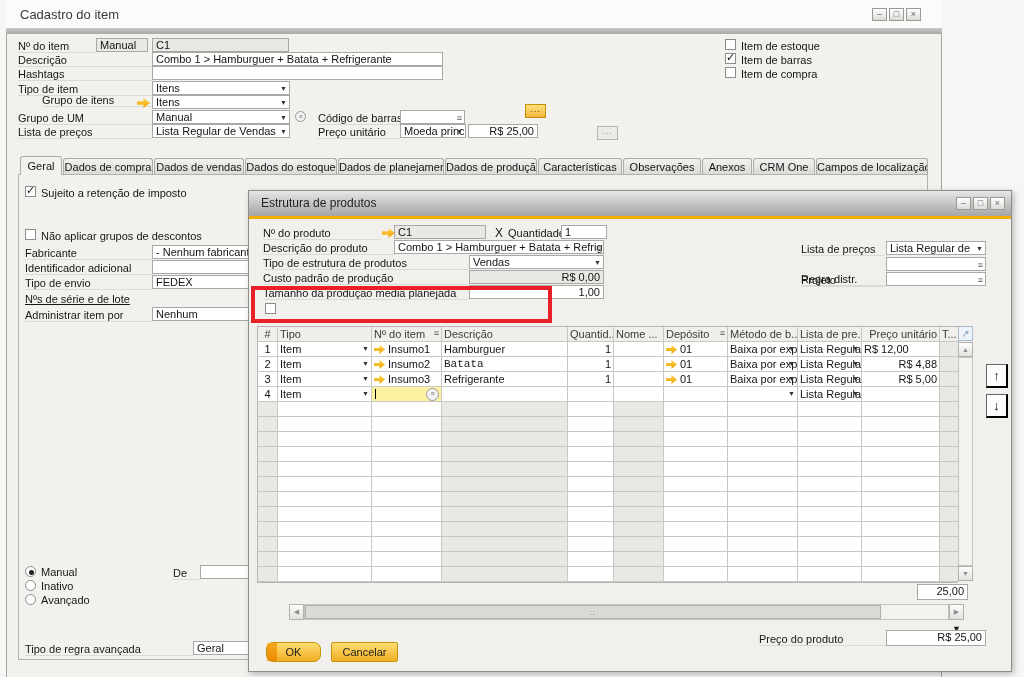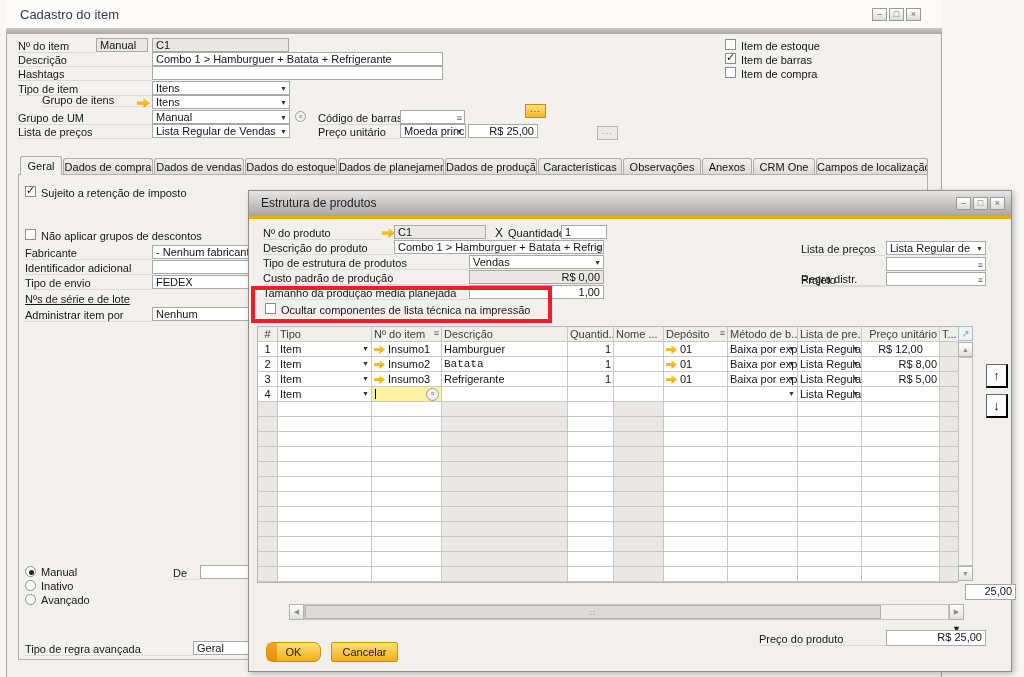--- a/index.html
+++ b/index.html
@@ -207,21 +207,20 @@
     <div class="abs lbl" style="left:14px;top:66px;width:206px;">Tipo de estrutura de produtos</div>
     <div class="abs fld" style="left:220px;top:64px;width:135px;"><span>Vendas</span><span class="dda">▼</span></div>
 
     <div class="abs lbl" style="left:14px;top:81px;width:206px;">Custo padrão de produção</div>
     <div class="abs fld ro num" style="left:220px;top:79px;width:135px;">R$ 0,00</div>
 
     <div class="abs lbl" style="left:14px;top:96px;width:206px;">Tamanho da produção media planejada</div>
     <div class="abs fld num" style="left:220px;top:94px;width:135px;">1,00</div>
 
     <div class="abs cb" style="left:16px;top:112px;"></div>
-    <div class="abs plain" style="left:32px;top:113px;">Ocultar componentes de lista técnica na impressão</div>
 
     <div class="abs lbl" style="left:552px;top:52px;width:84px;">Lista de preços</div>
     <div class="abs fld" style="left:637px;top:50px;width:100px;"><span>Lista Regular de</span><span class="dda">▼</span></div>
     <div class="abs lbl" style="left:552px;top:82px;width:84px;">Regra distr.</div>
     <div class="abs fld" style="left:637px;top:66px;width:100px;"><span></span><span class="listico">≡</span></div>
     <div class="abs lbl" style="left:552px;top:83px;width:84px;">Projeto</div>
     <div class="abs fld" style="left:637px;top:81px;width:100px;"><span></span><span class="listico">≡</span></div>
 
     <div class="abs" id="grid">
         <div class="t-row t-head">
@@ -240,34 +239,34 @@
         <div class="t-row">
           <div class="t-cell" style="width: 20px; text-align: center;"><span>1</span></div>
           <div class="t-cell" style="width: 94px;"><span>Item</span><span class="dda">▼</span></div>
           <div class="t-cell arrow-pad" style="width: 70px;"><i class="cell-arrow"></i><span>Insumo1</span></div>
           <div class="t-cell" style="width: 126px;"><span>Hamburguer</span></div>
           <div class="t-cell" style="width: 46px; text-align: right;"><span>1</span></div>
           <div class="t-cell" style="width: 50px;"></div>
           <div class="t-cell arrow-pad" style="width: 64px;"><i class="cell-arrow"></i><span>01</span></div>
           <div class="t-cell" style="width: 70px;"><span>Baixa por exp</span><span class="dda">▼</span></div>
           <div class="t-cell" style="width: 64px;"><span>Lista Regular</span><span class="dda">▼</span></div>
-          <div class="t-cell" style="width: 78px; text-align: center;"><span>R$ 12,00</span></div>
+          <div class="t-cell" style="width: 78px; text-align: left;"><span>R$ 12,00</span></div>
           <div class="t-cell shade" style="width: 19px;"></div>
         </div>
         <div class="t-row">
           <div class="t-cell" style="width: 20px; text-align: center;"><span>2</span></div>
           <div class="t-cell" style="width: 94px;"><span>Item</span><span class="dda">▼</span></div>
           <div class="t-cell arrow-pad" style="width: 70px;"><i class="cell-arrow"></i><span>Insumo2</span></div>
           <div class="t-cell" style="width: 126px; font-family: Liberation Mono, monospace;"><span>Batata</span></div>
           <div class="t-cell" style="width: 46px; text-align: right;"><span>1</span></div>
           <div class="t-cell" style="width: 50px;"></div>
           <div class="t-cell arrow-pad" style="width: 64px;"><i class="cell-arrow"></i><span>01</span></div>
           <div class="t-cell" style="width: 70px;"><span>Baixa por exp</span><span class="dda">▼</span></div>
           <div class="t-cell" style="width: 64px;"><span>Lista Regular</span><span class="dda">▼</span></div>
-          <div class="t-cell" style="width: 78px; text-align: right;"><span>R$ 8,00</span></div>
+          <div class="t-cell" style="width: 78px; text-align: right;"><span>R$ 4,88</span></div>
           <div class="t-cell shade" style="width: 19px;"></div>
         </div>
         <div class="t-row">
           <div class="t-cell" style="width: 20px; text-align: center;"><span>3</span></div>
           <div class="t-cell" style="width: 94px;"><span>Item</span><span class="dda">▼</span></div>
           <div class="t-cell arrow-pad" style="width: 70px;"><i class="cell-arrow"></i><span>Insumo3</span></div>
           <div class="t-cell" style="width: 126px;"><span>Refrigerante</span></div>
           <div class="t-cell" style="width: 46px; text-align: right;"><span>1</span></div>
           <div class="t-cell" style="width: 50px;"></div>
           <div class="t-cell arrow-pad" style="width: 64px;"><i class="cell-arrow"></i><span>01</span></div>
@@ -453,21 +452,21 @@
       </div>
 
     <div class="abs expandbox" style="left:709px;top:135px;">↗</div>
     <div class="abs sb-btn" style="left:709px;top:151px;width:15px;height:15px;">▲</div>
     <div class="abs sb-track" style="left:709px;top:166px;width:15px;height:209px;"></div>
     <div class="abs sb-btn" style="left:709px;top:375px;width:15px;height:15px;">▼</div>
 
     <div class="abs movebtn" style="left:737px;top:173px;">↑</div>
     <div class="abs movebtn" style="left:737px;top:203px;">↓</div>
 
-    <div class="abs fld num" style="left:668px;top:393px;width:51px;height:16px;margin-left:48px;">25,00</div>
+    <div class="abs fld num" style="left:668px;top:393px;width:51px;height:16px;">25,00</div>
 
     <div class="abs sb-btn" style="left:40px;top:413px;width:15px;height:16px;line-height:14px;">◀</div>
     <div class="abs sb-track" style="left:55px;top:413px;width:645px;height:16px;"></div>
     <div class="abs sb-thumb" style="left:56px;top:414px;width:576px;height:14px;">
         <span class="grip">∷</span>
       </div>
     <div class="abs sb-btn" style="left:700px;top:413px;width:15px;height:16px;line-height:14px;">▶</div>
     <div class="abs" style="left:703px;top:433px;font-size:9px;color:#1a1a1a;">▼</div>
 
     <div class="abs btn" style="left:17px;top:451px;width:55px;border-radius:7px;"><i class="strip"></i><span>OK</span></div>

